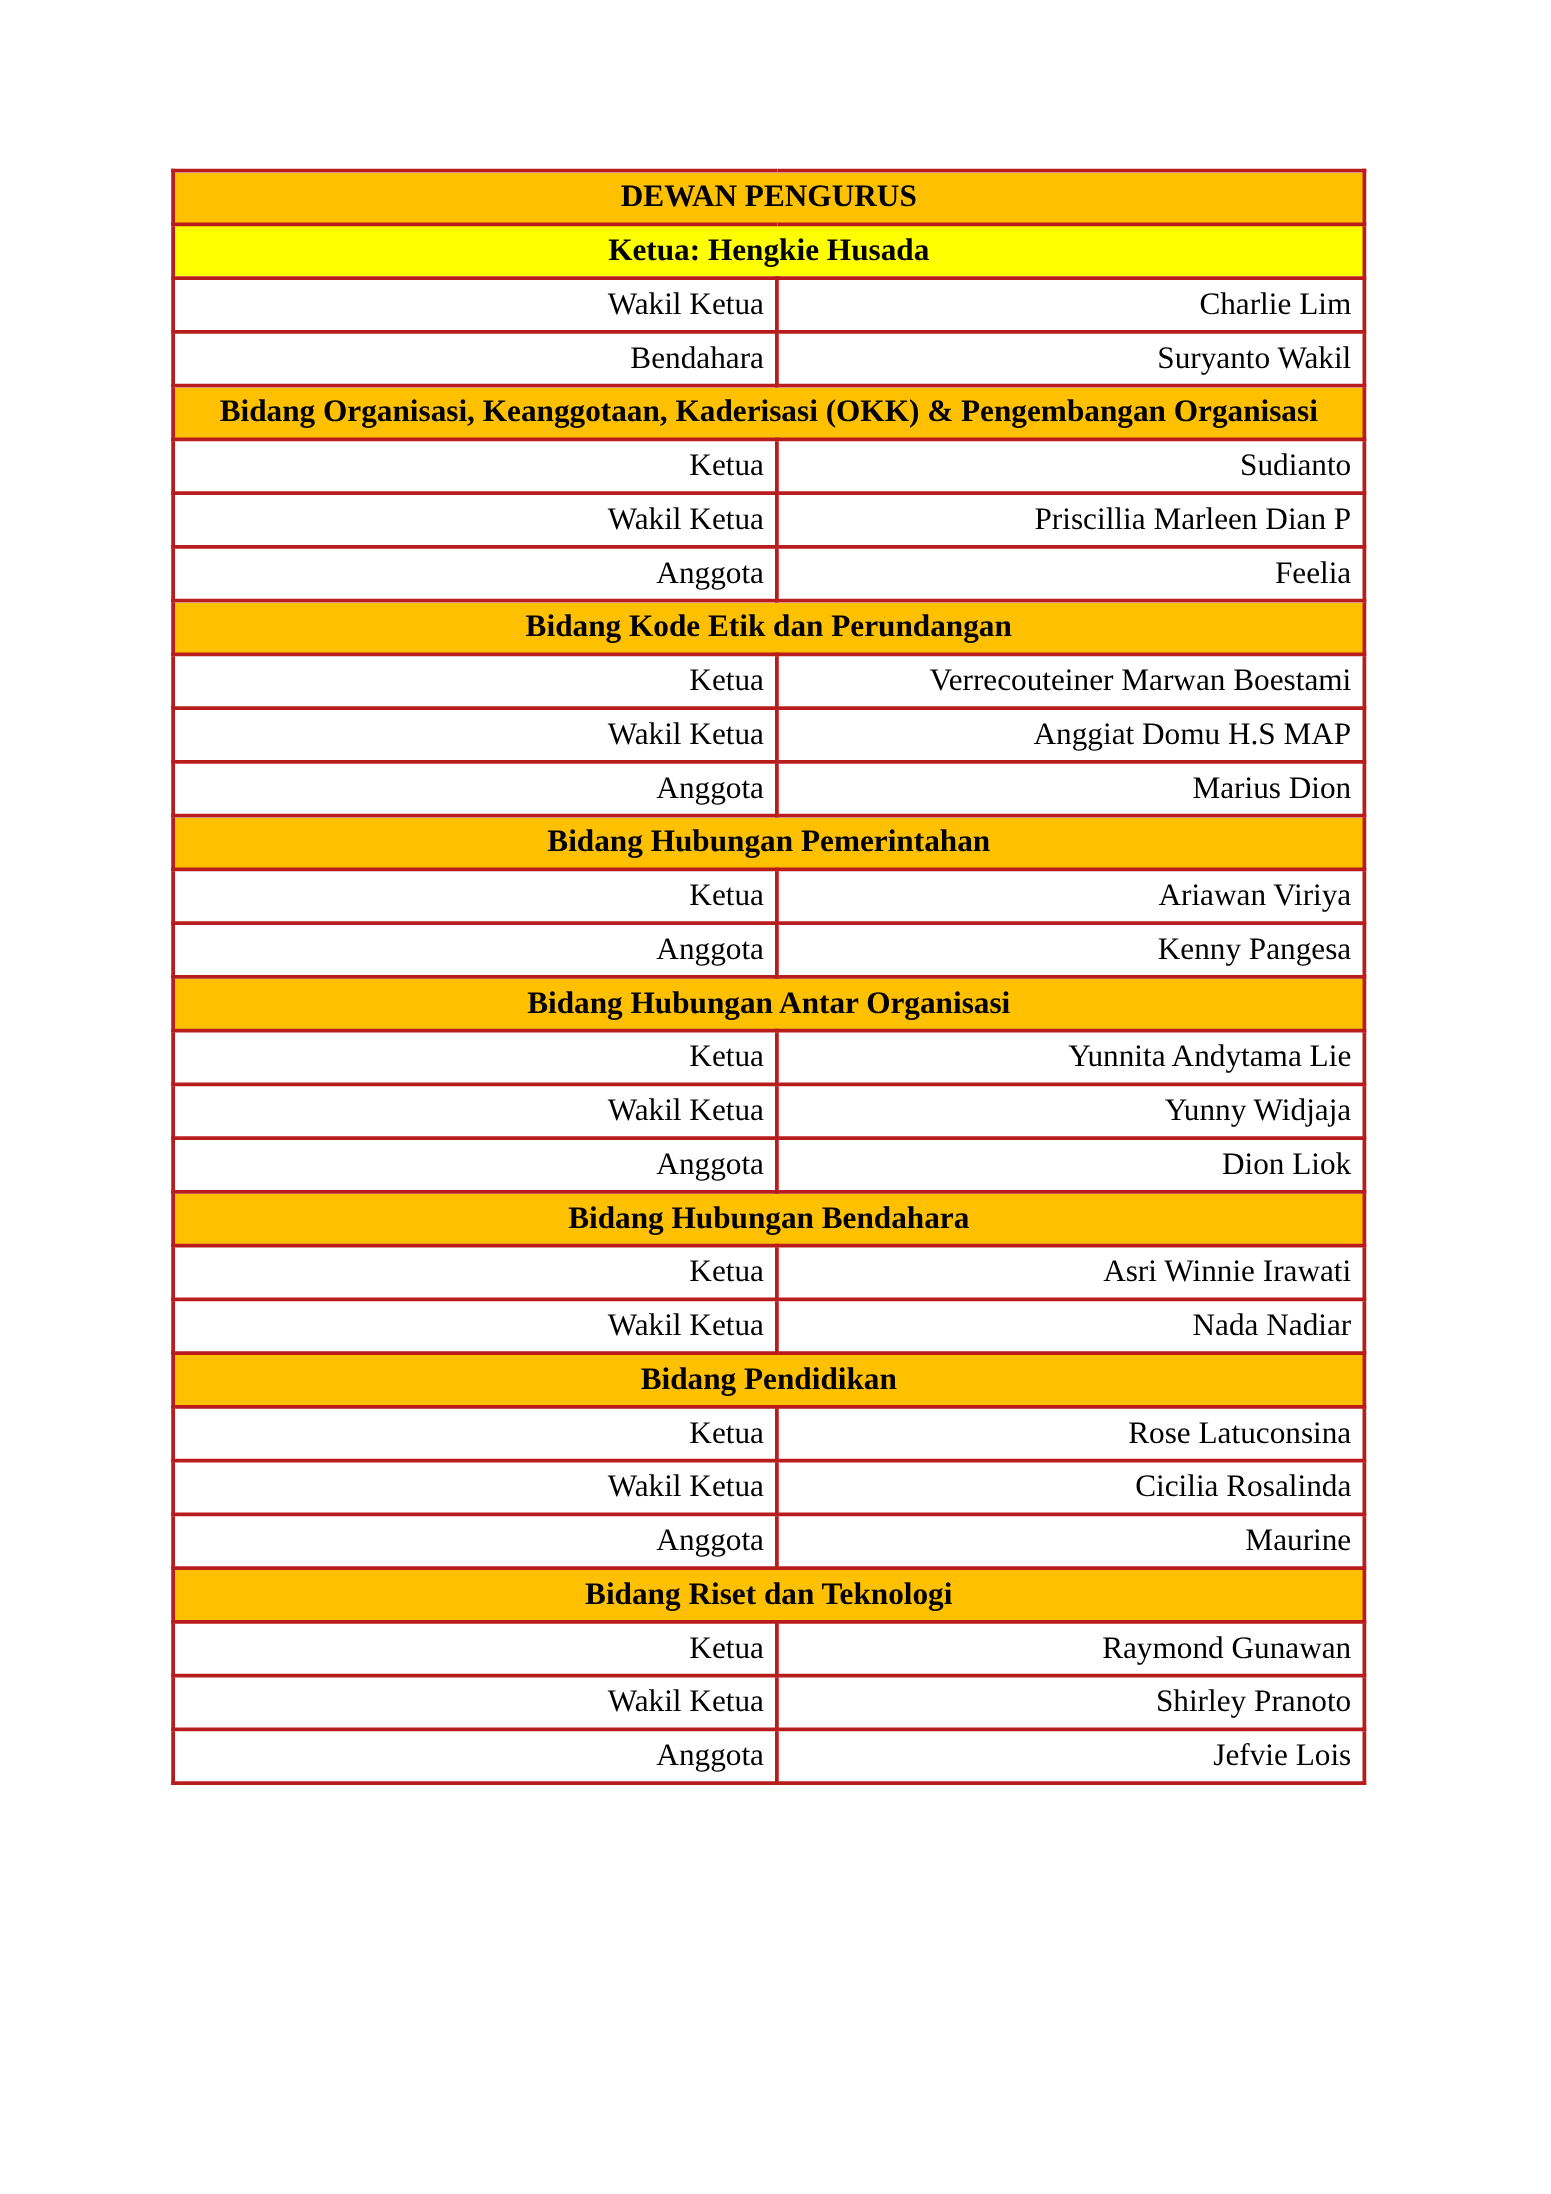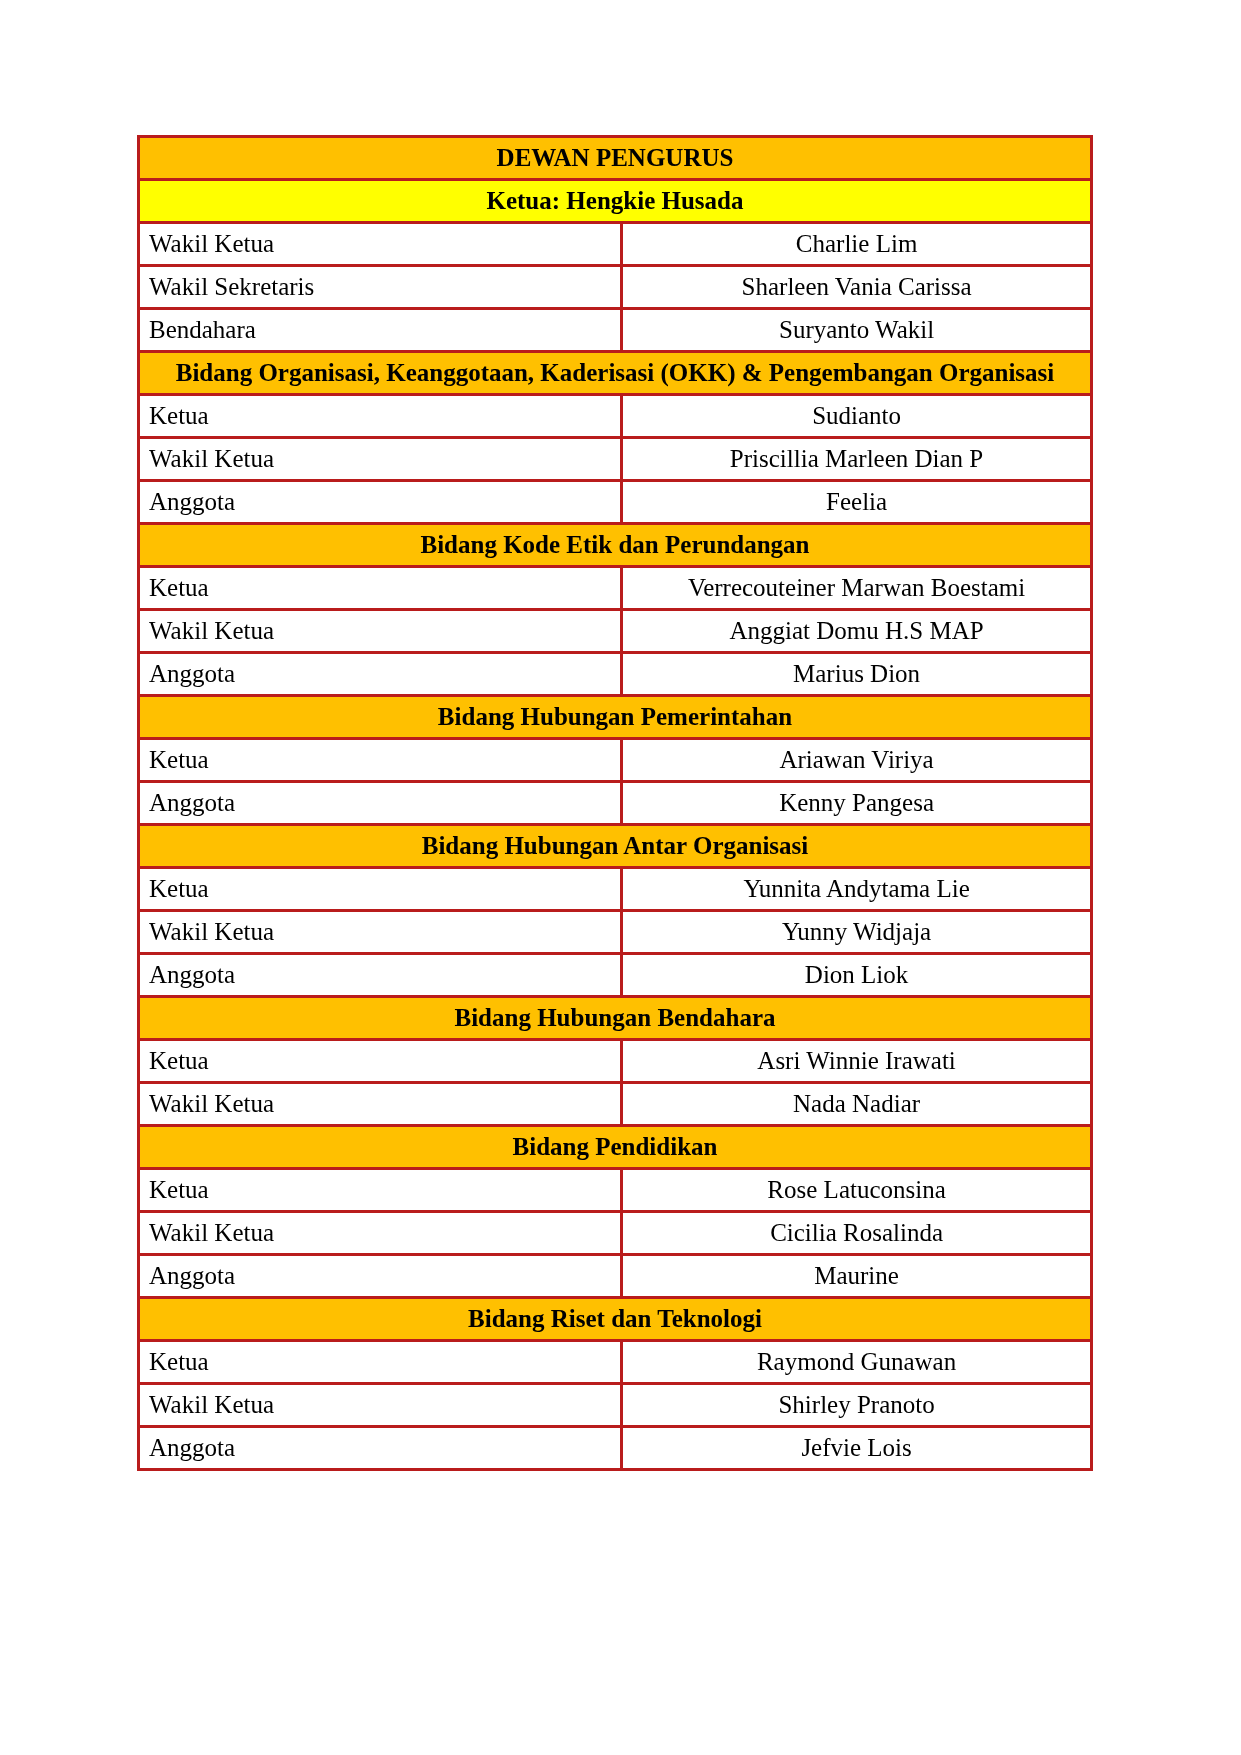--- a/index.html
+++ b/index.html
@@ -47,46 +47,42 @@
     font-weight: bold;
     text-align: center;
     font-family: Liberation Serif, serif;
   }
   td.section-cell {
     background: #FFC000;
     font-weight: bold;
     text-align: center;
     margin-left: 24px;
   }
-  td.role-cell { text-align: left; }
-  td.name-cell { text-align: center; }
+  td.role-cell { text-align: right; }
+  td.name-cell { text-align: right; }
 </style>
 </head>
 <body>
 
 <div class="page">
   <table class="board-table">
     <colgroup>
       <col class="col-role">
       <col class="col-name">
     </colgroup>
     <tbody id="table-body">
       <tr>
         <td colspan="2" class="title-cell">DEWAN PENGURUS</td>
       </tr>
       <tr>
         <td colspan="2" class="chairman-cell">Ketua: Hengkie Husada</td>
       </tr>
     <tr>
           <td class="role-cell">Wakil Ketua</td>
           <td class="name-cell">Charlie Lim</td>
-        </tr>
-        <tr>
-          <td class="role-cell">Wakil Sekretaris</td>
-          <td class="name-cell">Sharleen Vania Carissa</td>
         </tr>
         <tr>
           <td class="role-cell">Bendahara</td>
           <td class="name-cell">Suryanto Wakil</td>
         </tr>
         <tr>
           <td colspan="2" class="section-cell">Bidang Organisasi, Keanggotaan, Kaderisasi (OKK) &amp; Pengembangan Organisasi</td>
         </tr>
         <tr>
           <td class="role-cell">Ketua</td>

